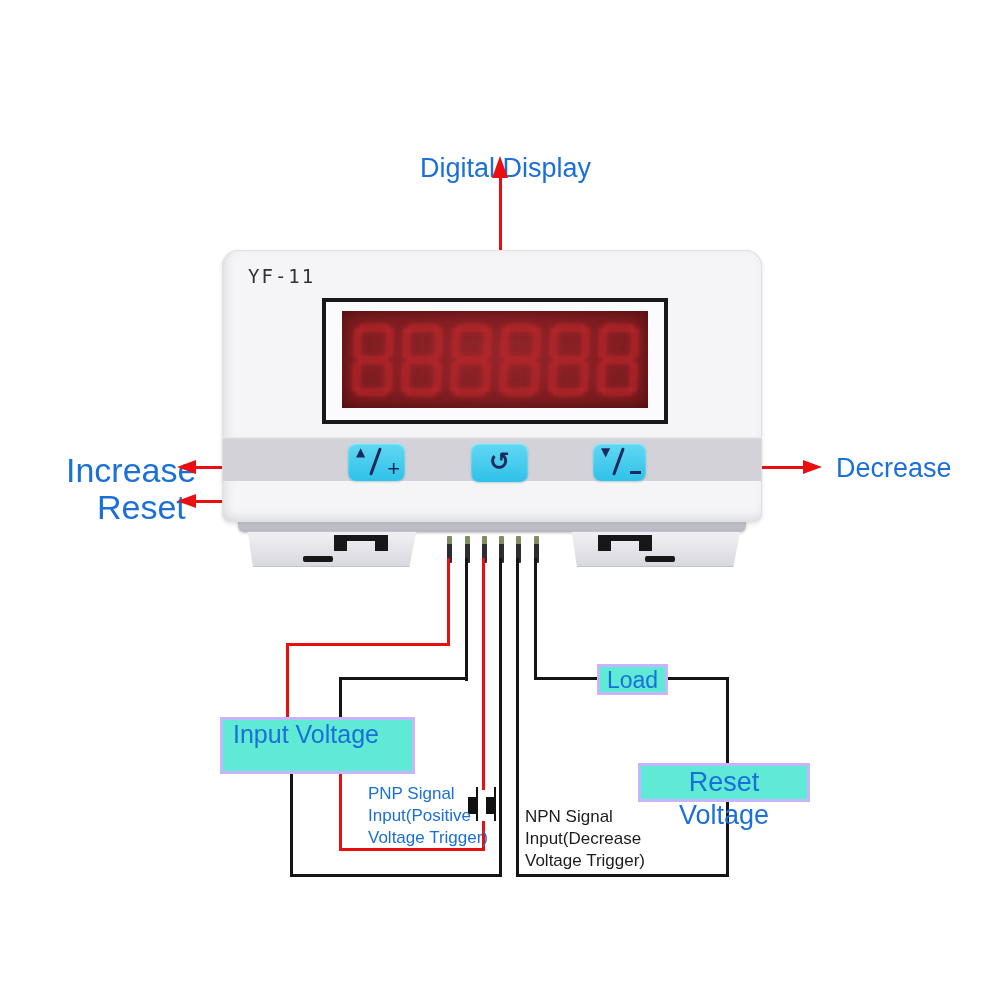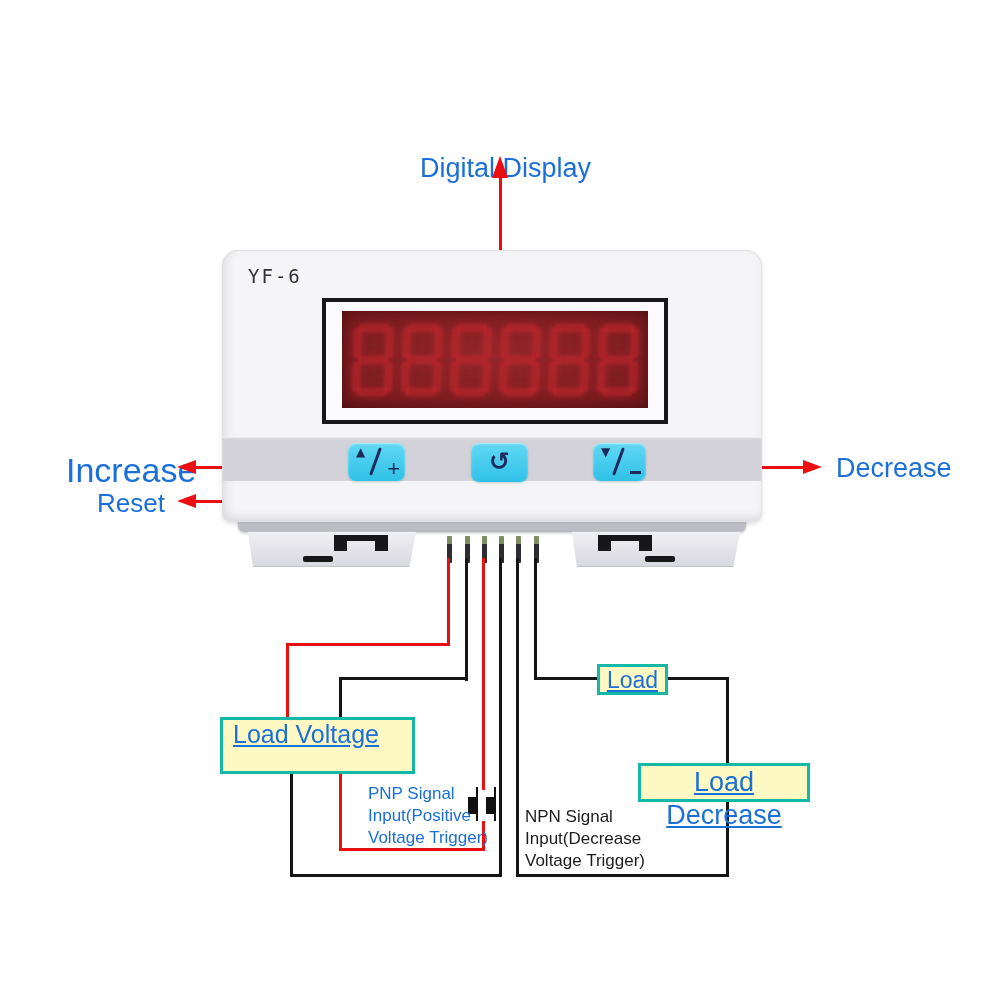--- a/index.html
+++ b/index.html
@@ -4,21 +4,21 @@
 <style>
   html,body{margin:0;padding:0;background:#fff;}
   .canvas{position:relative;width:1000px;height:1000px;background:#ffffff;overflow:hidden;
           font-family:"Liberation Sans", sans-serif;}
   .abs{position:absolute;}
 
   
   .blue-label{color:var(--blue,#1b6fd8);white-space:nowrap;}
   .lbl-dd{left:420px;top:125px;font-size:27px;margin-top:28px;}
   .lbl-inc{left:66px;top:451px;font-size:34px;}
-  .lbl-rst{left:97px;top:488px;font-size:26px;}
+  .lbl-rst{left:97px;top:488px;font-size:34px;}
   .lbl-dec{left:836px;top:453px;font-size:27px;}
 
   
   .rline{background:var(--red,#ea0e10);}
   .head-up{width:0;height:0;border-left:8px solid transparent;border-right:8px solid transparent;
            border-bottom:22px solid var(--red,#ea0e10);}
   .head-left{width:0;height:0;border-top:7px solid transparent;border-bottom:7px solid transparent;
            border-right:19px solid var(--red,#ea0e10);}
   .head-right{width:0;height:0;border-top:7px solid transparent;border-bottom:7px solid transparent;
            border-left:19px solid var(--red,#ea0e10);}
@@ -72,21 +72,21 @@
   .reset-glyph{width:100%;text-align:center;font-family:"DejaVu Sans",sans-serif;
                font-size:25px;line-height:38px;font-weight:700;}
 
   
   .pin{width:5px;height:27px;top:536px;background:linear-gradient(#7d8f62 0 8px,#2c2c31 8px 100%);
        border-radius:1px;}
   .wire-red{background:var(--wire-red,#e80f10);}
   .wire-blk{background:var(--wire-black,#151515);}
 
   
-  .wire-box{background:#fef9c3;border:3px solid #14b8a6;color:var(--blue,#1b6fd8);text-decoration:underline;}
+  .wire-box{background:#5eead4;border:3px solid #c4b5fd;color:var(--blue,#1b6fd8);}
   .iv-box{left:220px;top:717px;width:179px;height:49px;font-size:25px;line-height:25px;padding:2px 0 0 10px;}
   .load-box{left:597px;top:664px;width:65px;height:25px;font-size:23px;text-align:center;line-height:26px;}
   .lv-box{left:638px;top:763px;width:166px;height:33px;font-size:27px;text-align:center;line-height:33px;}
   .sig-text{font-size:17px;line-height:22px;white-space:nowrap;}
   .sig-text span{display:block;}
   .pnp{left:368px;top:783px;color:var(--blue,#1b6fd8);}
   .npn{left:525px;top:784px;color:#1c1c1c;margin-top:22px;}
   .sw-part{background:#111;}
 </style>
 </head>
@@ -153,21 +153,21 @@
   <div class="abs wire-blk" style="left:534px;top:677px;width:66px;height:3px;"></div>
   <div class="abs wire-blk" style="left:665px;top:677px;width:64px;height:3px;"></div>
   <div class="abs wire-blk" style="left:726px;top:677px;width:3px;height:200px;"></div>
 
   <div class="abs sw-part" style="left:476px;top:787px;width:2px;height:34px;"></div>
   <div class="abs sw-part" style="left:468px;top:797px;width:8px;height:17px;"></div>
   <div class="abs sw-part" style="left:494px;top:787px;width:2px;height:34px;"></div>
   <div class="abs sw-part" style="left:486px;top:797px;width:8px;height:17px;"></div>
 
   <div class="abs device">
-    <div class="abs model-text">YF-6</div>
+    <div class="abs model-text">YF-11</div>
     <div class="abs btn-strip"></div>
     <div class="abs display-frame"></div>
     <div class="abs display-red">
         <div class="digit">
           <div class="seg seg-a"></div>
           <div class="seg seg-b"></div>
           <div class="seg seg-c"></div>
           <div class="seg seg-d"></div>
           <div class="seg seg-e"></div>
           <div class="seg seg-f"></div>
@@ -229,24 +229,24 @@
   <div class="abs dev-btn btn2">
     <span class="reset-glyph abs" style="left:0;top:0;">↺</span>
   </div>
   <div class="abs dev-btn btn3">
     <span class="abs tri" style="left:8px;top:3px;">▼</span>
     <span class="abs slash-bar" style="left:24px;top:4px;"></span>
     <span class="abs minus-bar" style="right:5px;bottom:7px;"></span>
   </div>
 
   <div class="abs wire-box iv-box">
-    <div>Load Voltage</div>
+    <div>Input Voltage</div>
   </div>
   <div class="abs wire-box load-box">Load</div>
-  <div class="abs wire-box lv-box">Load Decrease</div>
+  <div class="abs wire-box lv-box">Reset Voltage</div>
 
   <div class="abs sig-text pnp">
     <span>PNP Signal</span>
     <span>Input(Positive</span>
     <span>Voltage Trigger)</span>
   </div>
   <div class="abs sig-text npn">
     <span>NPN Signal</span>
     <span>Input(Decrease</span>
     <span>Voltage Trigger)</span>

